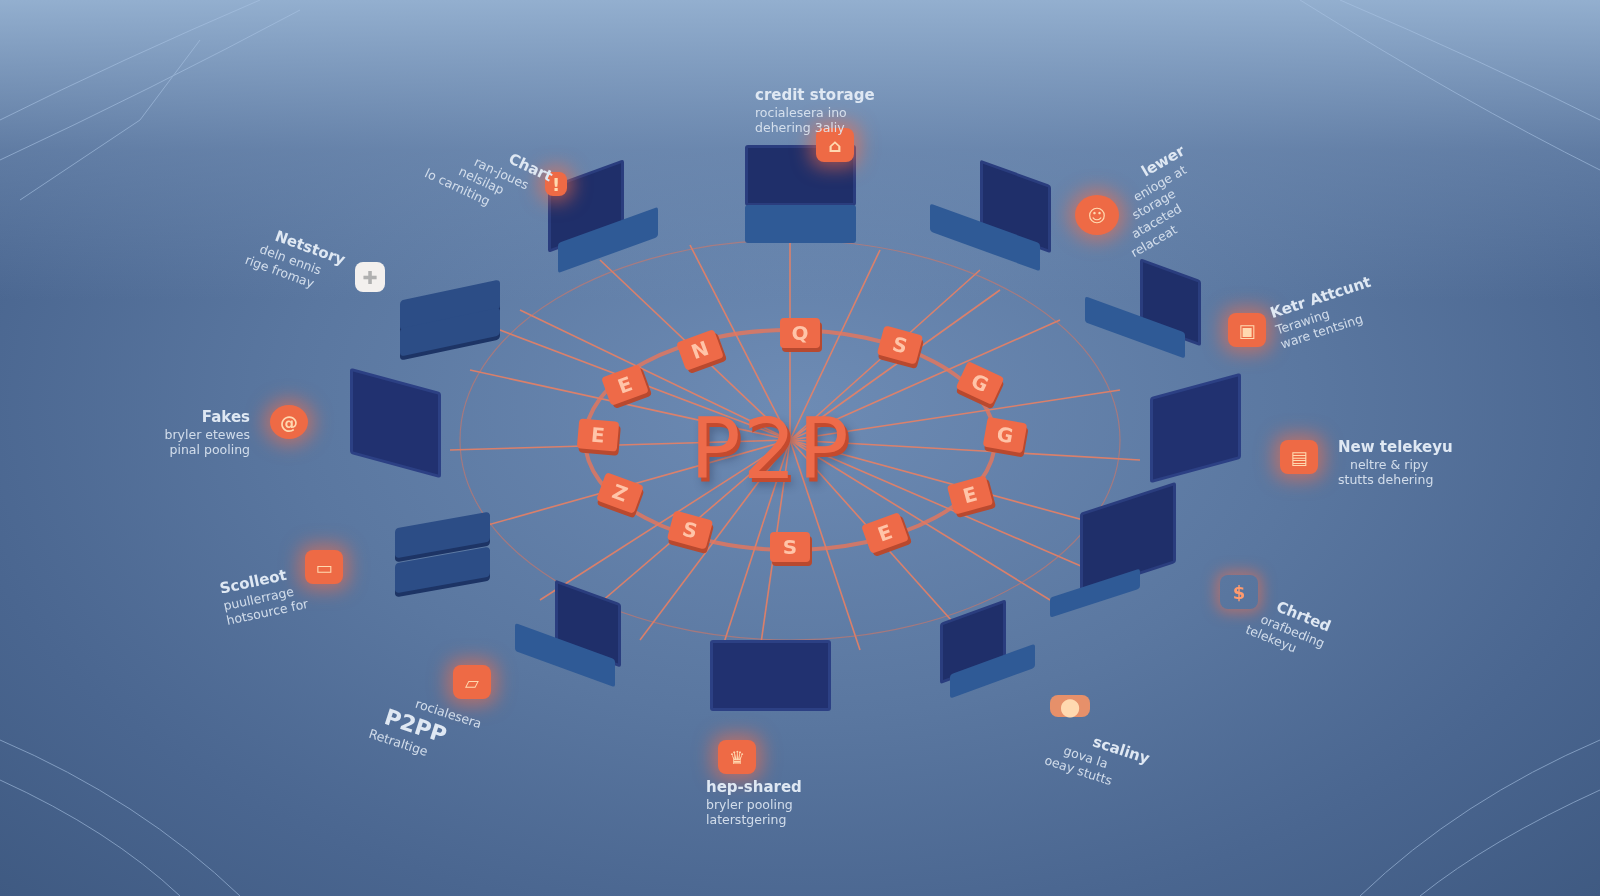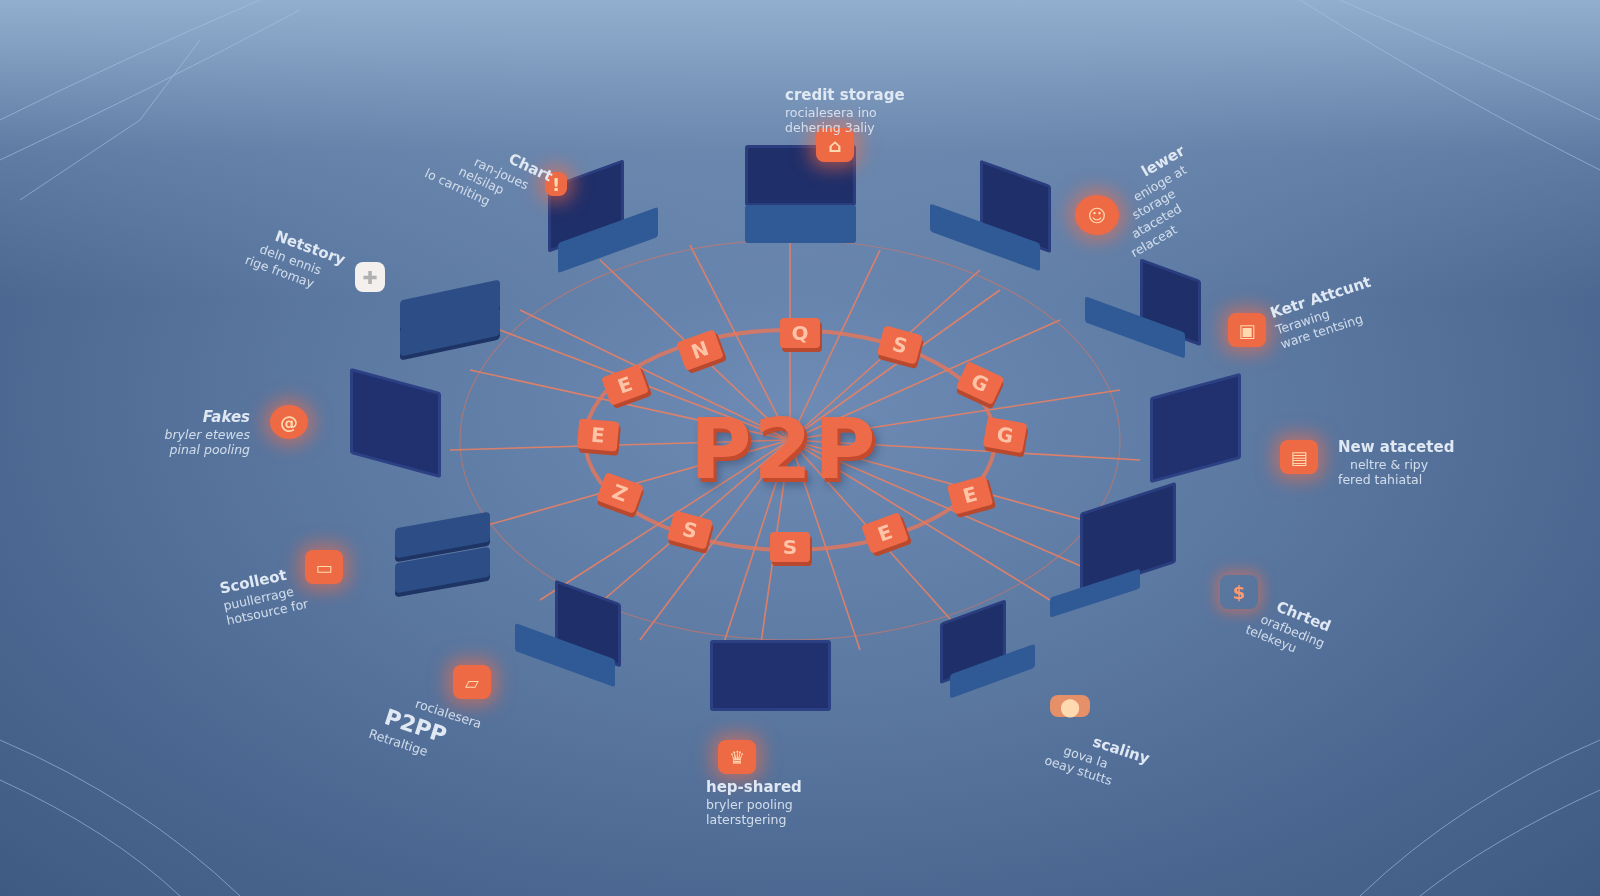--- a/index.html
+++ b/index.html
@@ -7,21 +7,21 @@
     font-family:"DejaVu Sans",sans-serif;
     background: radial-gradient(ellipse at 50% 45%, #6d8bb4 0%, #5a77a0 45%, #4a6690 75%, #3f5a82 100%);
   }
   .bg-top{position:absolute;left:0;top:0;width:1600px;height:300px;
     background:linear-gradient(180deg,#93afcf 0%, rgba(120,148,185,0.5) 50%, rgba(0,0,0,0) 100%);}
   svg.layer{position:absolute;left:0;top:0;}
   .label{position:absolute;color:#dfe8f3;text-align:left;line-height:1.25;}
   .label .t{font-size:15px;font-weight:600;display:block;}
   .label .s{font-size:12.5px;display:block;opacity:.9;}
   .title{position:absolute;left:690px;top:400px;font-family:"DejaVu Sans",sans-serif;
-    font-weight:700;font-size:84px;color:#ee6b4a;letter-spacing:2px;
+    font-weight:400;font-size:84px;color:#ee6b4a;letter-spacing:2px;
     text-shadow:3px 4px 0 #c44a2e, 5px 7px 10px rgba(30,40,70,.4);}
   .badge{position:absolute;width:38px;height:34px;border-radius:8px;background:#ee6a45;
     box-shadow:0 0 18px 6px rgba(255,110,70,.55);display:flex;align-items:center;justify-content:center;
     color:#ffd9b0;font-size:18px;font-weight:700;}
   .ring-letter{position:absolute;width:40px;height:30px;background:#ee6a48;border-radius:4px;
     color:#ffc4a8;font-weight:900;font-size:20px;display:flex;align-items:center;justify-content:center;
     box-shadow:2px 4px 0 #b8492f;}
   .device{position:absolute;}
   .laptop-screen{position:absolute;background:#1f2f6a;border:3px solid #2a3d7e;border-radius:3px;}
   .laptop-base{position:absolute;background:#2f5a96;border-radius:3px;}
@@ -135,21 +135,21 @@
 <div class="badge" style="left:355px;top:262px;width:30px;height:30px;background:#f3f0ee;color:#b0b0b0;box-shadow:none;">✚</div>
 <div class="badge" style="left:1228px;top:313px;">▣</div>
 <div class="badge" style="left:270px;top:405px;border-radius:50%;">@</div>
 <div class="badge" style="left:1280px;top:440px;">▤</div>
 <div class="badge" style="left:305px;top:550px;">▭</div>
 <div class="badge" style="left:1220px;top:575px;background:transparent;box-shadow:0 0 14px 4px rgba(255,110,70,.5);color:#ff9a6e;">$</div>
 <div class="badge" style="left:453px;top:665px;">▱</div>
 <div class="badge" style="left:718px;top:740px;">♛</div>
 <div class="badge" style="left:1050px;top:695px;width:40px;height:22px;background:#e6906a;box-shadow:none;">⬤</div>
 
-<div class="label" style="left:785px;top:86px;">
+<div class="label" style="left:755px;top:86px;">
   <span class="t">credit storage</span>
   <span class="s">rocialesera ino</span>
   <span class="s">dehering 3aliy</span>
 </div>
 <div class="label" style="left:450px;top:120px;transform:rotate(25deg);transform-origin:left top;">
   <span class="t" style="margin-left:70px">Chart</span>
   <span class="s" style="margin-left:40px">ran-joues</span>
   <span class="s" style="margin-left:30px">nelsilap</span>
   <span class="s">lo carniting</span>
 </div>
@@ -163,29 +163,29 @@
 <div class="label" style="left:260px;top:220px;transform:rotate(20deg);transform-origin:left top;">
   <span class="t" style="margin-left:20px">Netstory</span>
   <span class="s" style="margin-left:10px">deln ennis</span>
   <span class="s">rige fromay</span>
 </div>
 <div class="label" style="left:1268px;top:305px;transform:rotate(-18deg);transform-origin:left top;">
   <span class="t">Ketr Attcunt</span>
   <span class="s">Terawing</span>
   <span class="s">ware tentsing</span>
 </div>
-<div class="label" style="left:158px;top:408px;text-align:right;width:92px;font-style:italic;">
+<div class="label" style="left:158px;top:408px;text-align:right;width:92px;">
   <span class="t">Fakes</span>
   <span class="s">bryler etewes</span>
   <span class="s">pinal pooling</span>
 </div>
 <div class="label" style="left:1338px;top:438px;">
-  <span class="t">New ataceted</span>
+  <span class="t">New telekeyu</span>
   <span class="s" style="margin-left:12px">neltre &amp; ripy</span>
-  <span class="s">fered tahiatal</span>
+  <span class="s">stutts dehering</span>
 </div>
 <div class="label" style="left:218px;top:580px;transform:rotate(-12deg);transform-origin:left top;">
   <span class="t">Scolleot</span>
   <span class="s">puullerrage</span>
   <span class="s">hotsource for</span>
 </div>
 <div class="label" style="left:1262px;top:590px;transform:rotate(22deg);transform-origin:left top;">
   <span class="t" style="margin-left:20px">Chrted</span>
   <span class="s" style="margin-left:10px">orafbeding</span>
   <span class="s">telekeyu</span>

